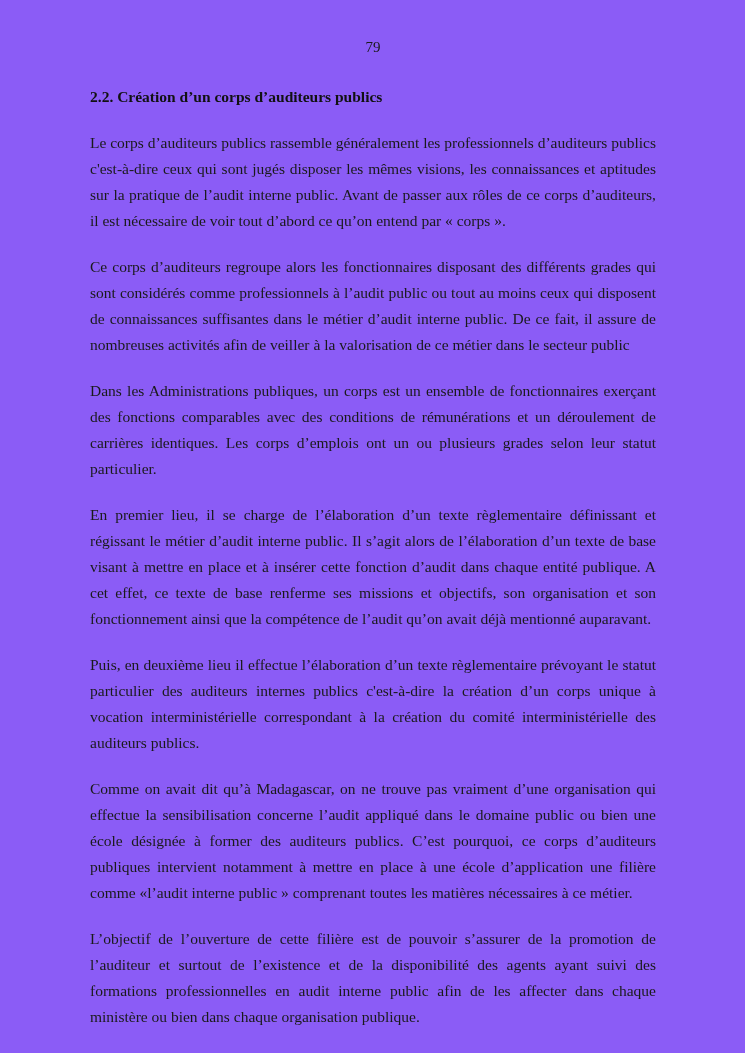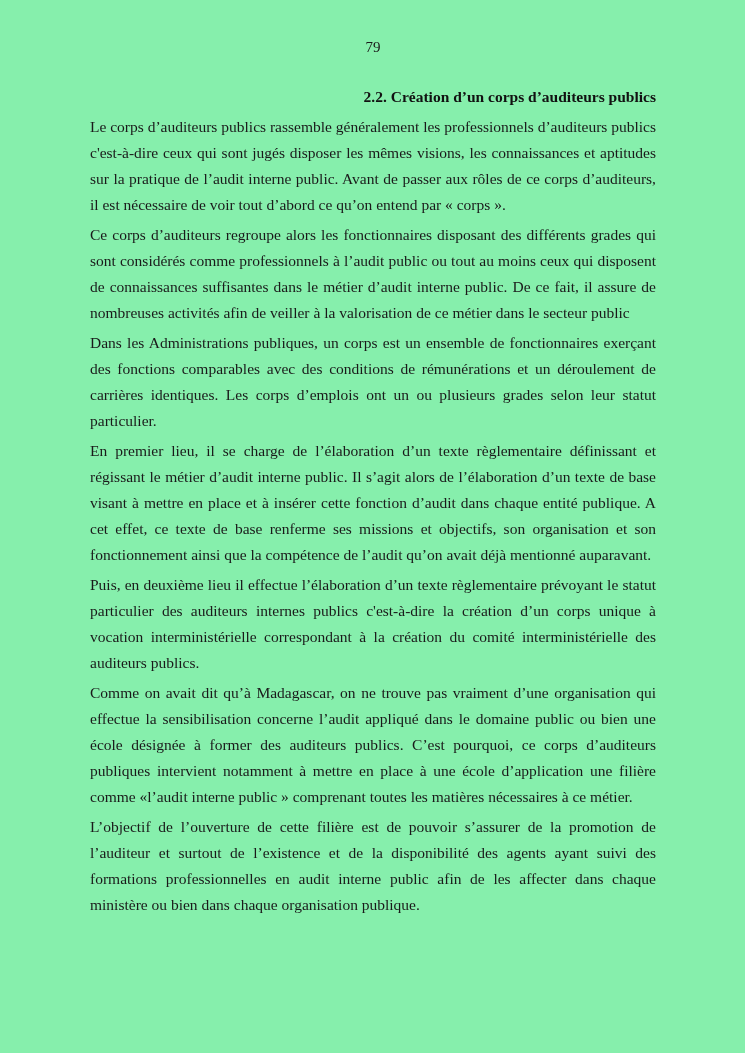--- a/index.html
+++ b/index.html
@@ -4,43 +4,43 @@
 <style>
   html, body {
     margin: 0;
     padding: 0;
     background: #ffffff;
   }
   .page {
     position: relative;
     width: 745px;
     height: 1053px;
-    background: #86efac;
+    background: #8b5cf6;
     box-sizing: border-box;
     padding: 34px 89px 0 90px;
     overflow: hidden;
     font-family: "Liberation Serif", "DejaVu Serif", serif;
     color: #1a1a1a;
   }
   .page-number {
     text-align: center;
     font-size: 15px;
     line-height: 26px;
     color: #1a1a1a;
   }
   .heading {
     margin: 24px 0 0 0;
     font-size: 15.5px;
     font-weight: bold;
     line-height: 26px;
-    text-align: right;
+    text-align: left;
     color: #111111;
   }
   .para {
-    margin: 4px 0 0 0;
+    margin: 20px 0 0 0;
     font-size: 15.5px;
     line-height: 26px;
     text-align: justify;
     text-justify: inter-word;
     color: #1a1a1a;
   }
 </style>
 </head>
 <body>
 

